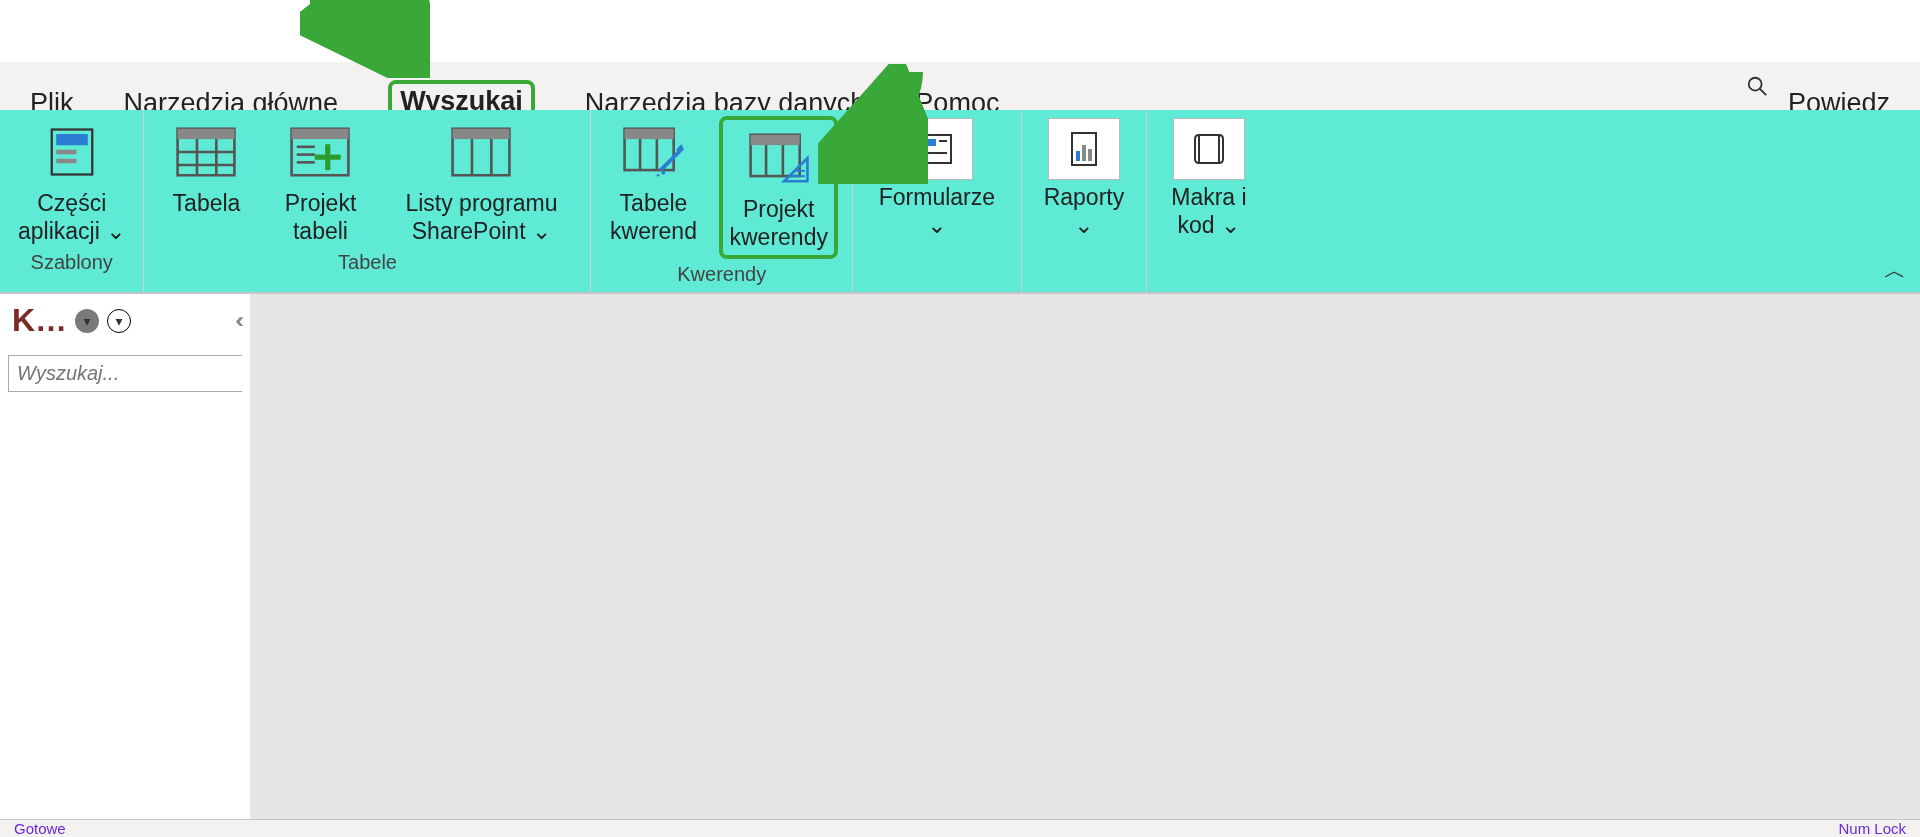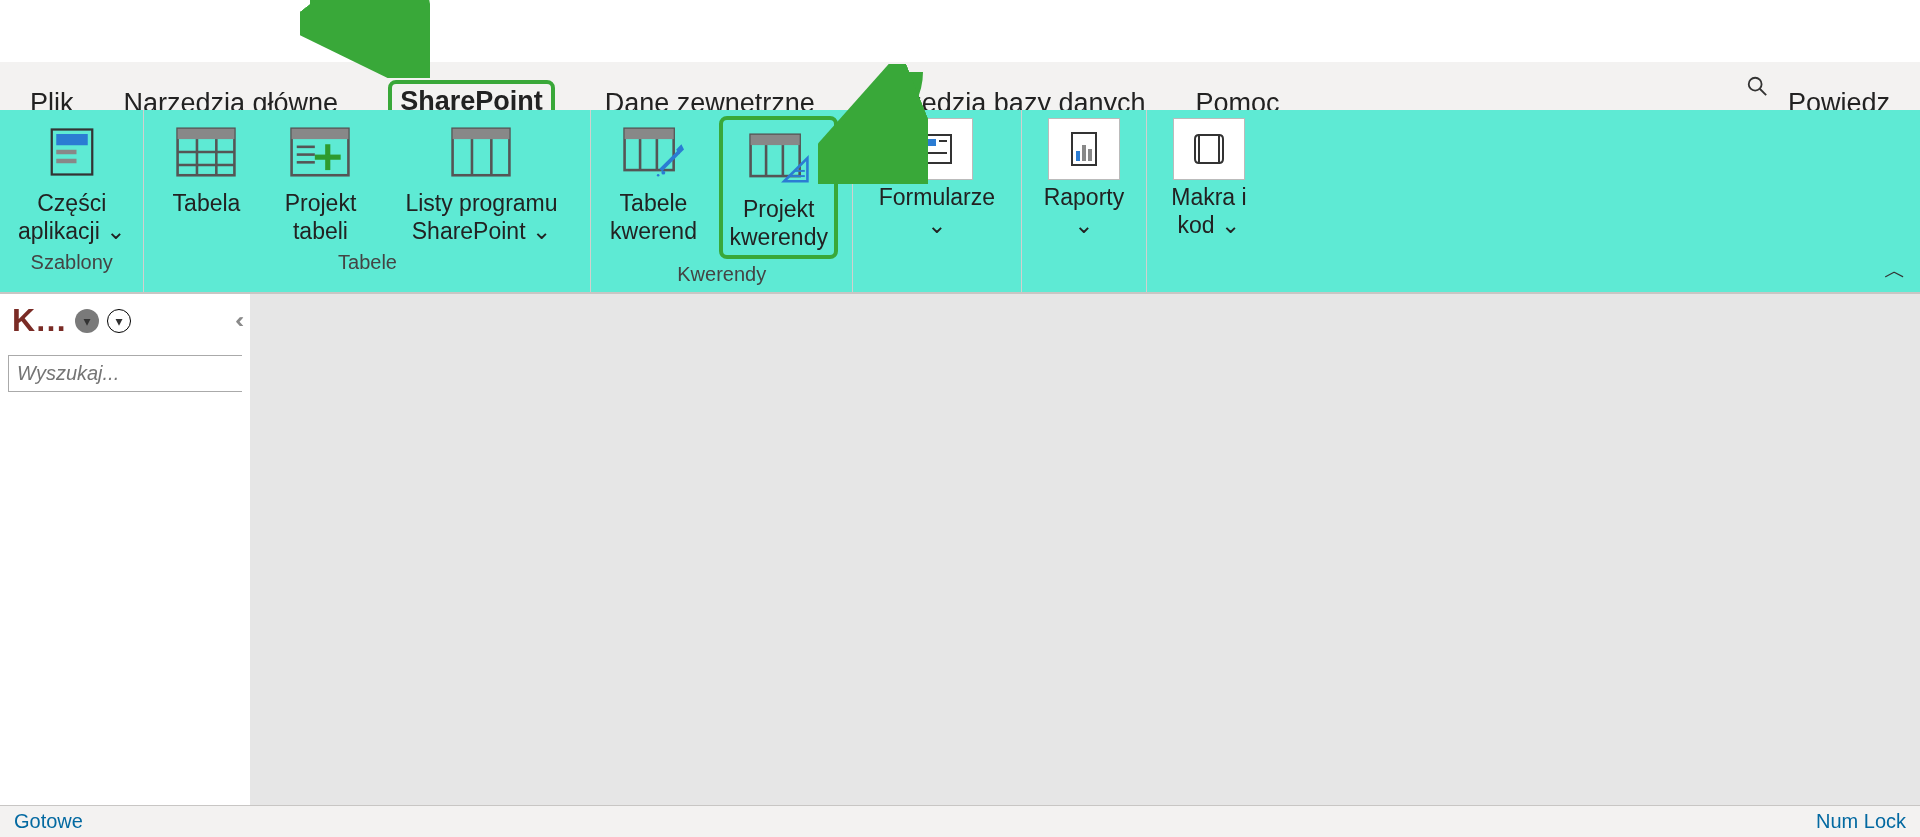--- a/index.html
+++ b/index.html
@@ -141,28 +141,28 @@
     .nav-search .sbtn {
       width:36px;
       border-left:1px solid #aaa;
       display:flex; align-items:center; justify-content:center;
       cursor:pointer;
     }
     .doc-area { flex:1; background:#e6e6e6; }
 
     
     .statusbar {
-      height:32px;
+      height:18px;
       background:#f3f2f1;
       border-top:1px solid #c8c6c4;
       display:flex;
       align-items:center;
       padding:0 14px;
-      font-size:20px;
-      color:#0369a1;
+      font-size:15px;
+      color:#6d28d9;
     }
     .statusbar .right { margin-left:auto; }
 
     
     .arrow1 { position:absolute; left:300px; top:0; pointer-events:none; z-index:10; }
     .arrow2 { position:absolute; left:818px; top:64px; pointer-events:none; z-index:10; }
   </style>
 </head>
 <body>
 
@@ -183,22 +183,21 @@
     </marker>
       </defs>
     <path d="M98,8 C98,50 50,90 10,106" stroke="#39a839" stroke-width="14" fill="none" marker-end="url(#ah2)"></path>
   </svg>
 
   <div class="white-top"></div>
 
   <div class="tabs-row">
     <div class="tab">Plik</div>
     <div class="tab">Narzędzia główne</div>
-    <div class="tab active">SharePoint</div>
-    <div class="tab">Dane zewnętrzne</div>
+    <div class="tab active">Wyszukaj</div>
     <div class="tab">Narzędzia bazy danych</div>
     <div class="tab">Pomoc</div>
     <div class="search-area">
       <svg class="search-icon" viewBox="0 0 24 24">
         <circle cx="10" cy="10" r="7" stroke="#333" stroke-width="2" fill="none"></circle>
         <line x1="15" y1="15" x2="22" y2="22" stroke="#333" stroke-width="2"></line>
       </svg>
       <div class="tab">Powiedz</div>
     </div>
   </div>

